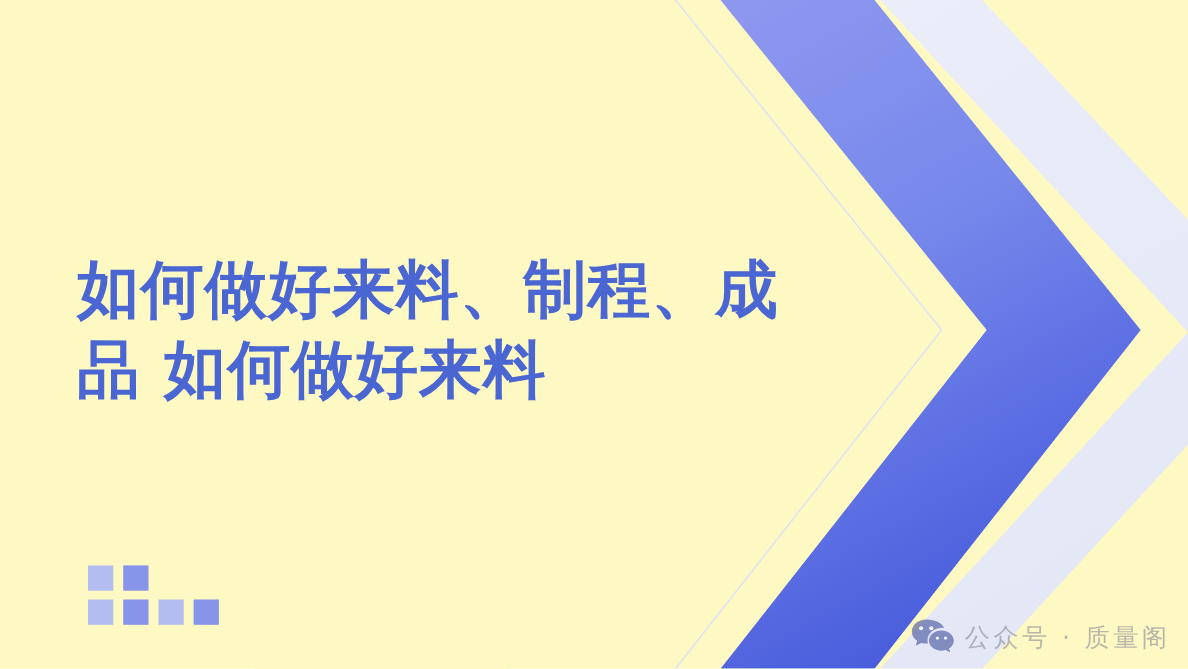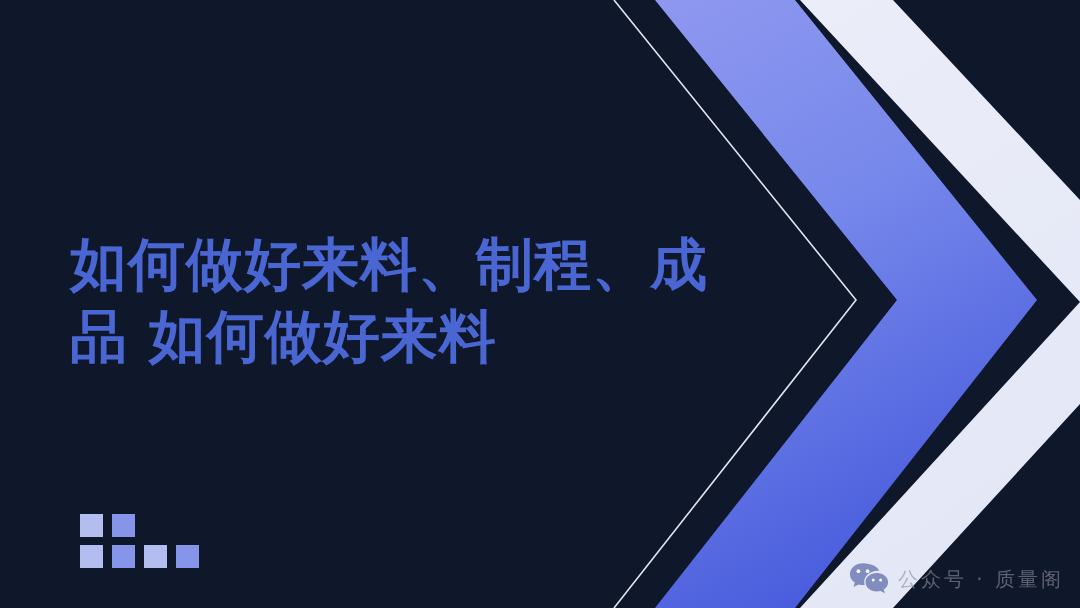--- a/index.html
+++ b/index.html
@@ -9,21 +9,21 @@
     background: #ffffff;
   }
   body {
     font-family: "Liberation Sans", "DejaVu Sans", sans-serif;
   }
 
   #slide {
     position: relative;
     width: 1080px;
     height: 608px;
-    background: #0f172a;
+    background: #fef9c3;
     overflow: hidden;
   }
 
   
   .chev-layer {
     position: absolute;
     top: 0;
     left: 0;
     width: 1080px;
     height: 608px;
@@ -72,21 +72,21 @@
     position: absolute;
     right: 16px;
     bottom: 12px;
     display: flex;
     align-items: center;
     gap: 9px;
     z-index: 6;
     opacity: 0.62;
   }
   #watermark .wm-text {
-    font-size: 20px;
+    font-size: 23px;
     color: #8e8e9c;
     letter-spacing: 3px;
     font-family: "DejaVu Sans", "Liberation Sans", sans-serif;
     white-space: nowrap;
   }
   #watermark .wm-icon {
     width: 40px;
     height: 34px;
     flex: 0 0 auto;
     display: block;

